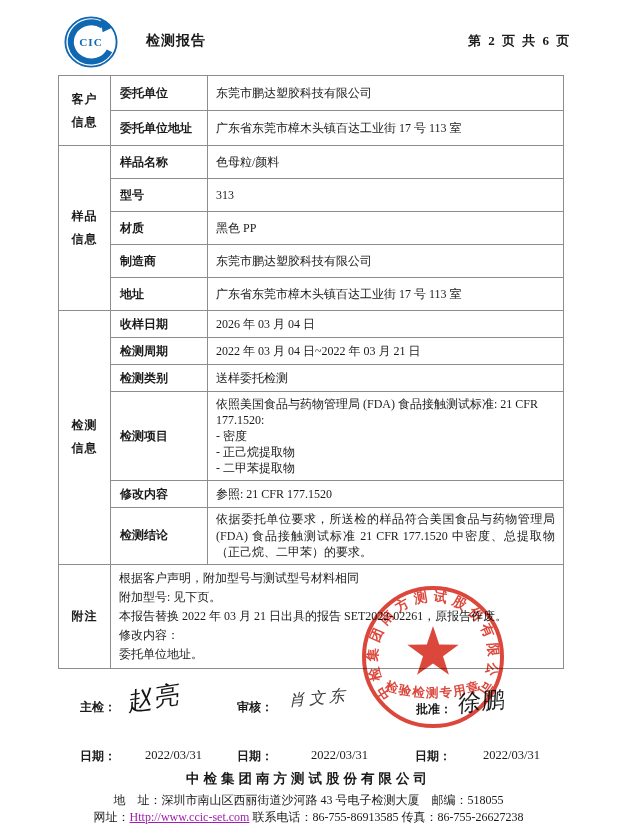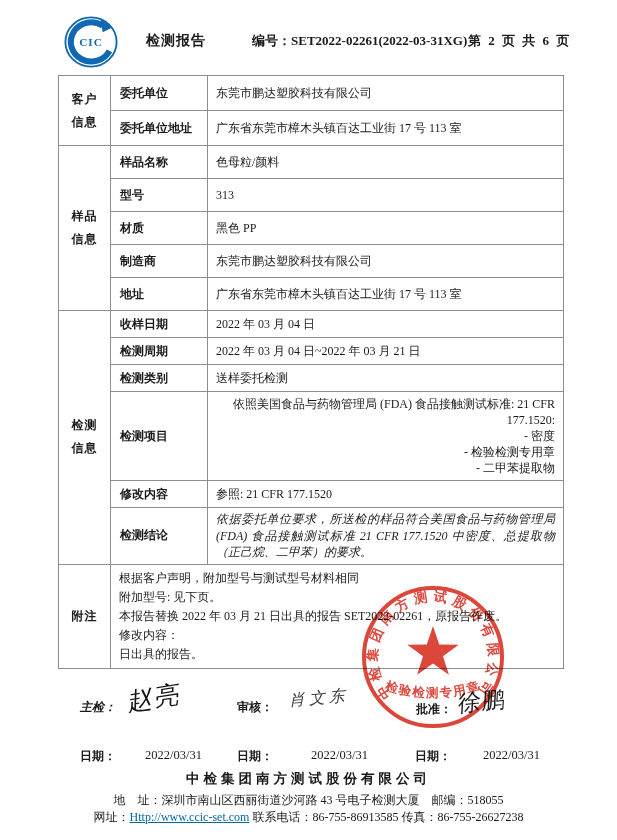--- a/index.html
+++ b/index.html
@@ -14,58 +14,57 @@
   .hdr-page { position:absolute; left:468px; top:32px; font-size:13px; font-weight:bold; letter-spacing:2px; }
   .logo { position:absolute; left:63px; top:15px; width:56px; height:54px; }
   
   table.rpt { position:absolute; left:58px; top:75px; width:505px; border-collapse:collapse; table-layout:fixed; }
   table.rpt td { border:1px solid #8d8d8d; font-size:12px; vertical-align:middle; }
   td.grp { text-align:center; font-weight:bold; white-space:pre-line; line-height:1.9; letter-spacing:1px;margin-left:40px; }
   td.lbl { font-weight:bold; padding:2px 5px 2px 9px; }
   td.val { padding:2px 8px; }
   tr.h35 { height:35px; } tr.h33 { height:33px; } tr.h27 { height:27px; }
   td.val-lines { padding:4px 8px; vertical-align:top; }
-  td.val-lines div { line-height:16px;text-align:right; }
-  td.val-just { padding:3px 8px; line-height:16.5px; text-align:justify;font-style:italic; }
+  td.val-lines div { line-height:16px; }
+  td.val-just { padding:3px 8px; line-height:16.5px; text-align:justify; }
   td.notes { padding:4px 8px; vertical-align:top; }
   td.notes div { line-height:19px; }
   
   .abs { position:absolute; }
   .role { font-size:12px; font-weight:bold; }
   .datelbl { font-size:12px; font-weight:bold; }
   .dateval { font-size:12.5px; }
   .sig { display:inline-block; font-size:25px; color:#141414;
          transform:rotate(-9deg) skewX(-11deg); letter-spacing:2px; }
   .sig-small { font-size:16px; color:#3c3c3c; transform:rotate(-5deg) skewX(-16deg); letter-spacing:4px; }
   .sig-approve { font-size:23px; color:#1b1b1b; transform:rotate(-6deg) skewX(-9deg); letter-spacing:1px; }
   
   .stamp { position:absolute; left:356px; top:580px; width:154px; height:154px;
            mix-blend-mode:multiply; opacity:0.92; }
   
   .ft-company { position:absolute; left:0; top:770px; width:617px; text-align:center;
                 font-size:13.5px; font-weight:bold; letter-spacing:4px; }
   .ft-line { position:absolute; left:0; width:617px; text-align:center; font-size:12px; }
   .ft-addr { top:792px; }
   .ft-web  { top:809px; }
-  .link { color:#0369a1; text-decoration:underline; }
+  .link { color:#a21caf; text-decoration:underline; }
 </style>
 </head>
 <body>
 
 <div class="page">
 
   <svg class="logo" viewBox="0 0 60 58">
     <ellipse cx="30" cy="29" rx="27.5" ry="26.5" fill="#ffffff" stroke="#1068b2" stroke-width="2"></ellipse>
     <path d="M 42.6,11.5 A 22,21 0 1 0 49.9,38.5" fill="none" stroke="#1068b2" stroke-width="6.5"></path>
     <polygon points="40,3.5 53,13.5 42.5,18.5" fill="#1068b2"></polygon>
     <rect x="15" y="22.5" width="30" height="13" fill="#ffffff"></rect>
     <text x="30" y="33.5" text-anchor="middle" font-size="12" font-weight="bold" font-family="'Liberation Serif','DejaVu Serif',serif" fill="#1068b2" letter-spacing="1">CIC</text>
   </svg>
   <div class="hdr-title">检测报告</div>
-  <div class="hdr-no"><span>编号：</span><span>SET2022-02261(2022-03-31XG)</span></div>
   <div class="hdr-page">第 2 页 共 6 页</div>
 
   <table class="rpt">
     <colgroup>
         <col style="width:52px">
         <col style="width:97px">
         <col style="width:356px">
       </colgroup>
 
     <tbody>
@@ -100,63 +99,63 @@
     </tr>
     <tr class="h33">
       <td class="lbl">地址</td>
       <td class="val">广东省东莞市樟木头镇百达工业街 17 号 113 室</td>
     </tr>
 
     <tr class="h27">
       <td class="grp" rowspan="6">检测
 信息</td>
       <td class="lbl">收样日期</td>
-      <td class="val">2022 年 03 月 04 日</td>
+      <td class="val">2026 年 03 月 04 日</td>
     </tr>
     <tr class="h27">
       <td class="lbl">检测周期</td>
       <td class="val">2022 年 03 月 04 日~2022 年 03 月 21 日</td>
     </tr>
     <tr class="h27">
       <td class="lbl">检测类别</td>
       <td class="val">送样委托检测</td>
     </tr>
     <tr>
       <td class="lbl">检测项目</td>
       <td class="val-lines">
         <div>依照美国食品与药物管理局 (FDA) 食品接触测试标准: 21 CFR</div>
         <div>177.1520:</div>
         <div>- 密度</div>
-        <div>- 检验检测专用章</div>
+        <div>- 正己烷提取物</div>
         <div>- 二甲苯提取物</div>
       </td>
     </tr>
     <tr class="h27">
       <td class="lbl">修改内容</td>
       <td class="val">参照: 21 CFR 177.1520</td>
     </tr>
     <tr>
       <td class="lbl">检测结论</td>
       <td class="val-just">依据委托单位要求，所送检的样品符合美国食品与药物管理局 (FDA) 食品接触测试标准 21 CFR 177.1520 中密度、总提取物（正己烷、二甲苯）的要求。</td>
     </tr>
 
     <tr>
       <td class="grp">附注</td>
       <td class="notes" colspan="2">
         <div>根据客户声明，附加型号与测试型号材料相同</div>
         <div>附加型号: 见下页。</div>
         <div>本报告替换 2022 年 03 月 21 日出具的报告 SET2022-02261，原报告作废。</div>
         <div>修改内容：</div>
-        <div>日出具的报告。</div>
+        <div>委托单位地址。</div>
       </td>
     </tr>
   </tbody>
     </table>
 
-  <span class="abs role" style="left:80px; top:699px;font-style:italic;">主检：</span>
+  <span class="abs role" style="left:80px; top:699px;">主检：</span>
   <span class="abs" style="left:128px; top:681px;"><span class="sig">赵亮</span></span>
   <span class="abs role" style="left:237px; top:699px;">审核：</span>
   <span class="abs" style="left:290px; top:688px;"><span class="sig sig-small">肖文东</span></span>
   <span class="abs role" style="left:416px; top:701px;">批准：</span>
   <span class="abs" style="left:458px; top:686px;"><span class="sig sig-approve">徐鹏</span></span>
 
   <span class="abs datelbl" style="left:80px;  top:748px;">日期：</span>
   <span class="abs dateval" style="left:145px; top:748px;">2022/03/31</span>
   <span class="abs datelbl" style="left:237px; top:748px;">日期：</span>
   <span class="abs dateval" style="left:311px; top:748px;">2022/03/31</span>

